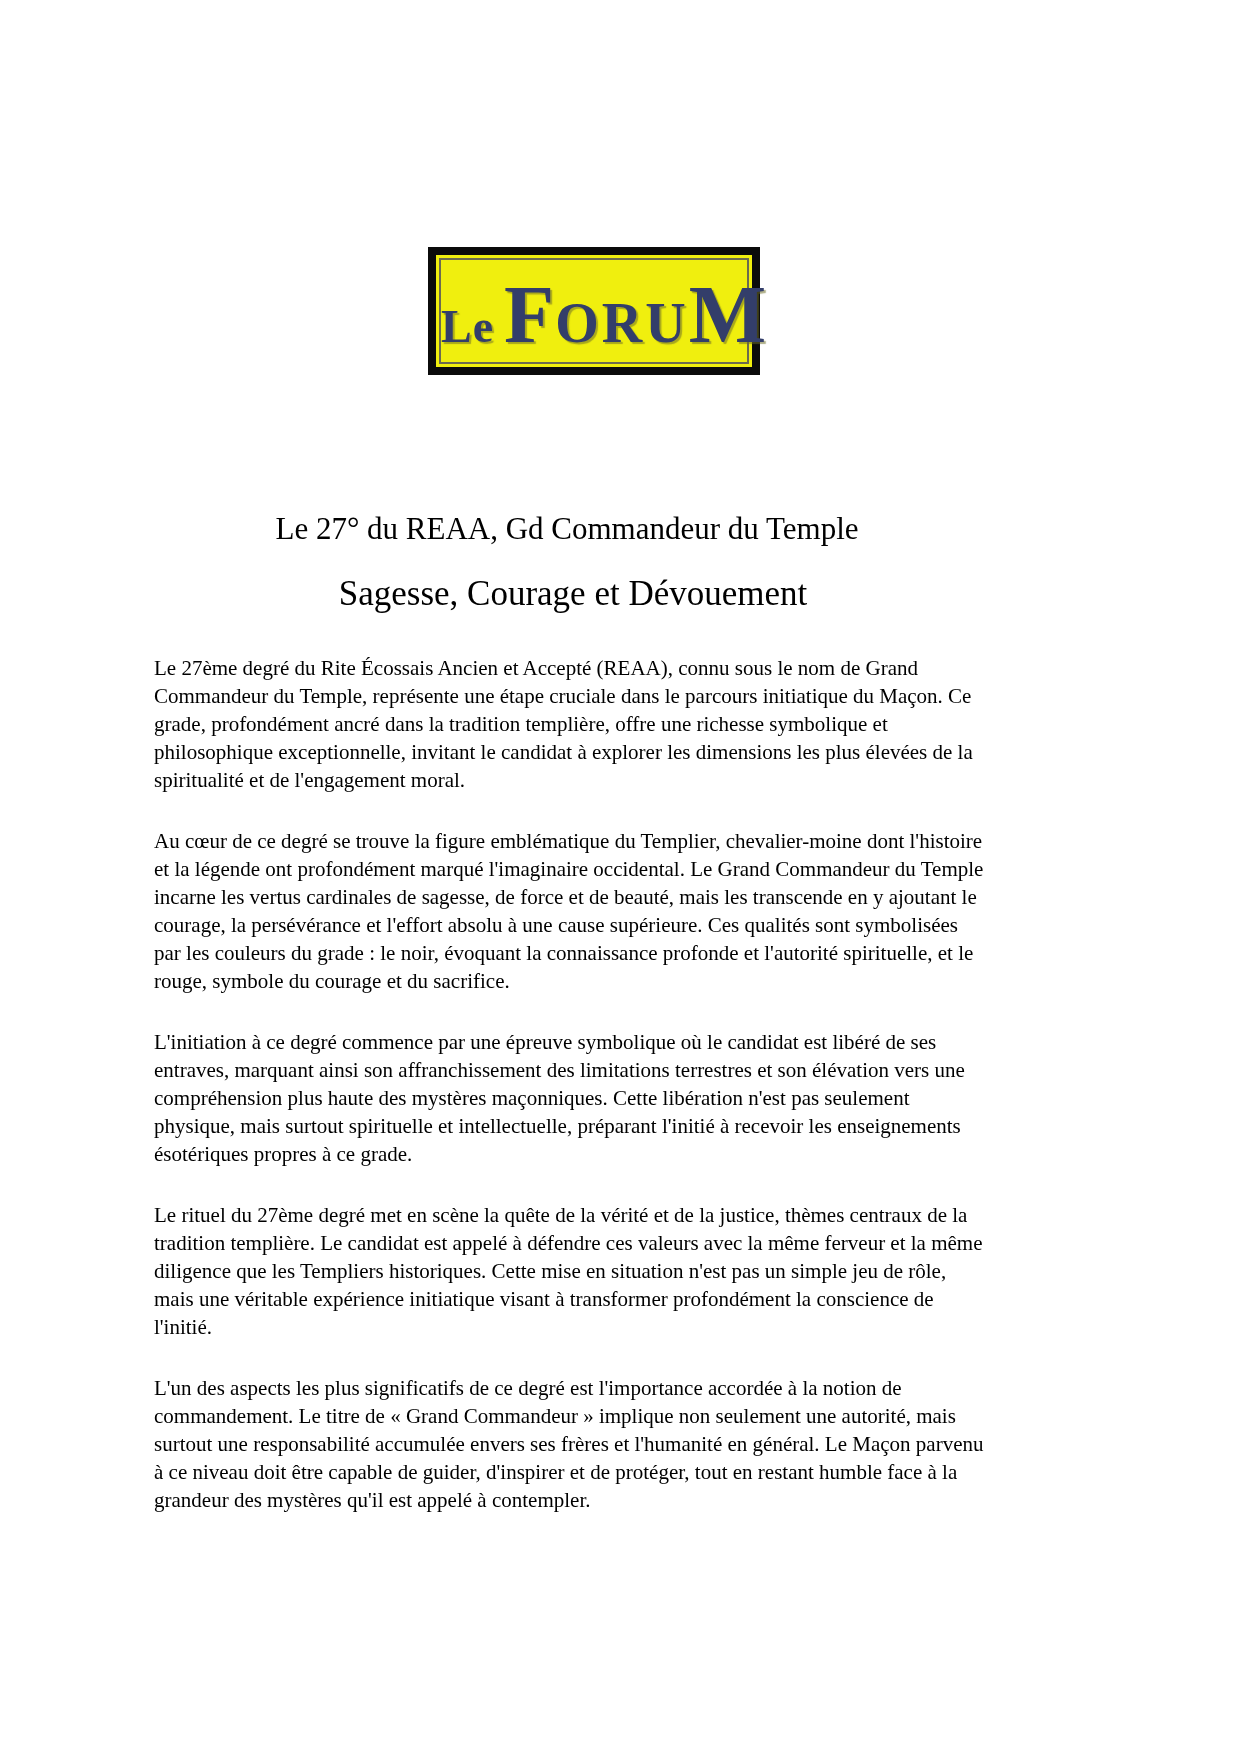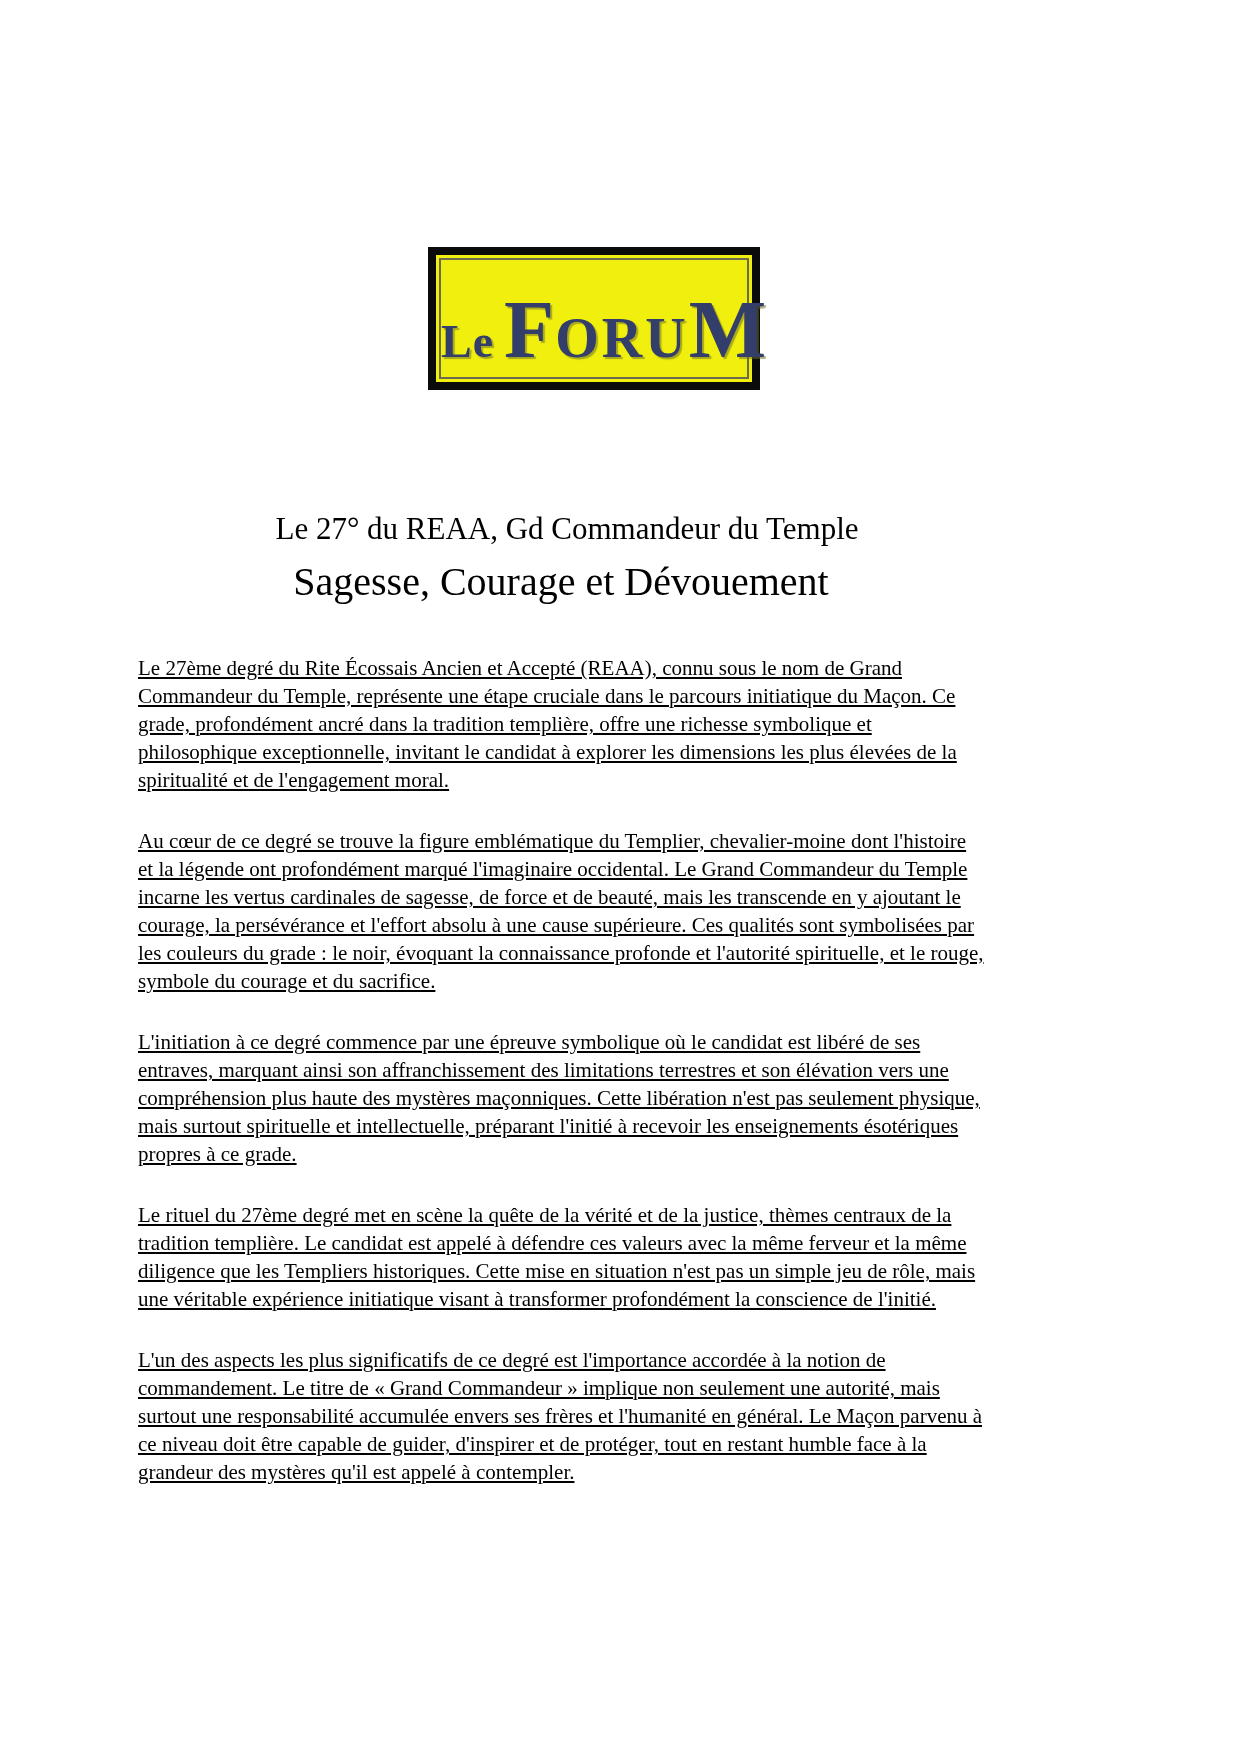--- a/index.html
+++ b/index.html
@@ -15,21 +15,21 @@
     font-family: "Liberation Serif", serif;
     color: #000000;
     overflow: hidden;
   }
   
   .logo-frame {
     position: absolute;
     left: 428px;
     top: 247px;
     width: 332px;
-    height: 143px;
+    height: 128px;
     box-sizing: border-box;
     background: #f0ef0e;
     border: 8px solid #0b0b0b;
     padding: 3px;
   }
   .logo-inner {
     position: relative;
     box-sizing: border-box;
     width: 100%;
     height: 100%;
@@ -72,39 +72,38 @@
     line-height: 50px;
     font-weight: normal;
     text-align: center;
     white-space: nowrap;
   }
   .page-subtitle {
     position: absolute;
     left: 137px;
     width: 848px;
     top: 562px;
-    margin: 0;
-    font-size: 40px;
+    margin: 12px;
+    font-size: 35px;
     line-height: 40px;
     font-weight: normal;
     text-align: center;
     white-space: nowrap;
   }
   
   .article {
     position: absolute;
     left: 137px;
     top: 654px;
     width: 848px;
     font-size: 21px;
     line-height: 28px;
   }
   .article p {
-    margin: 0 0 33px 1px;
-    text-decoration: underline;
+    margin: 0 0 33px 17px;
   }
 </style>
 </head>
 <body>
 
 <div class="page">
 
   <div class="logo-frame">
     <div class="logo-inner">
       <div class="logo-text">

